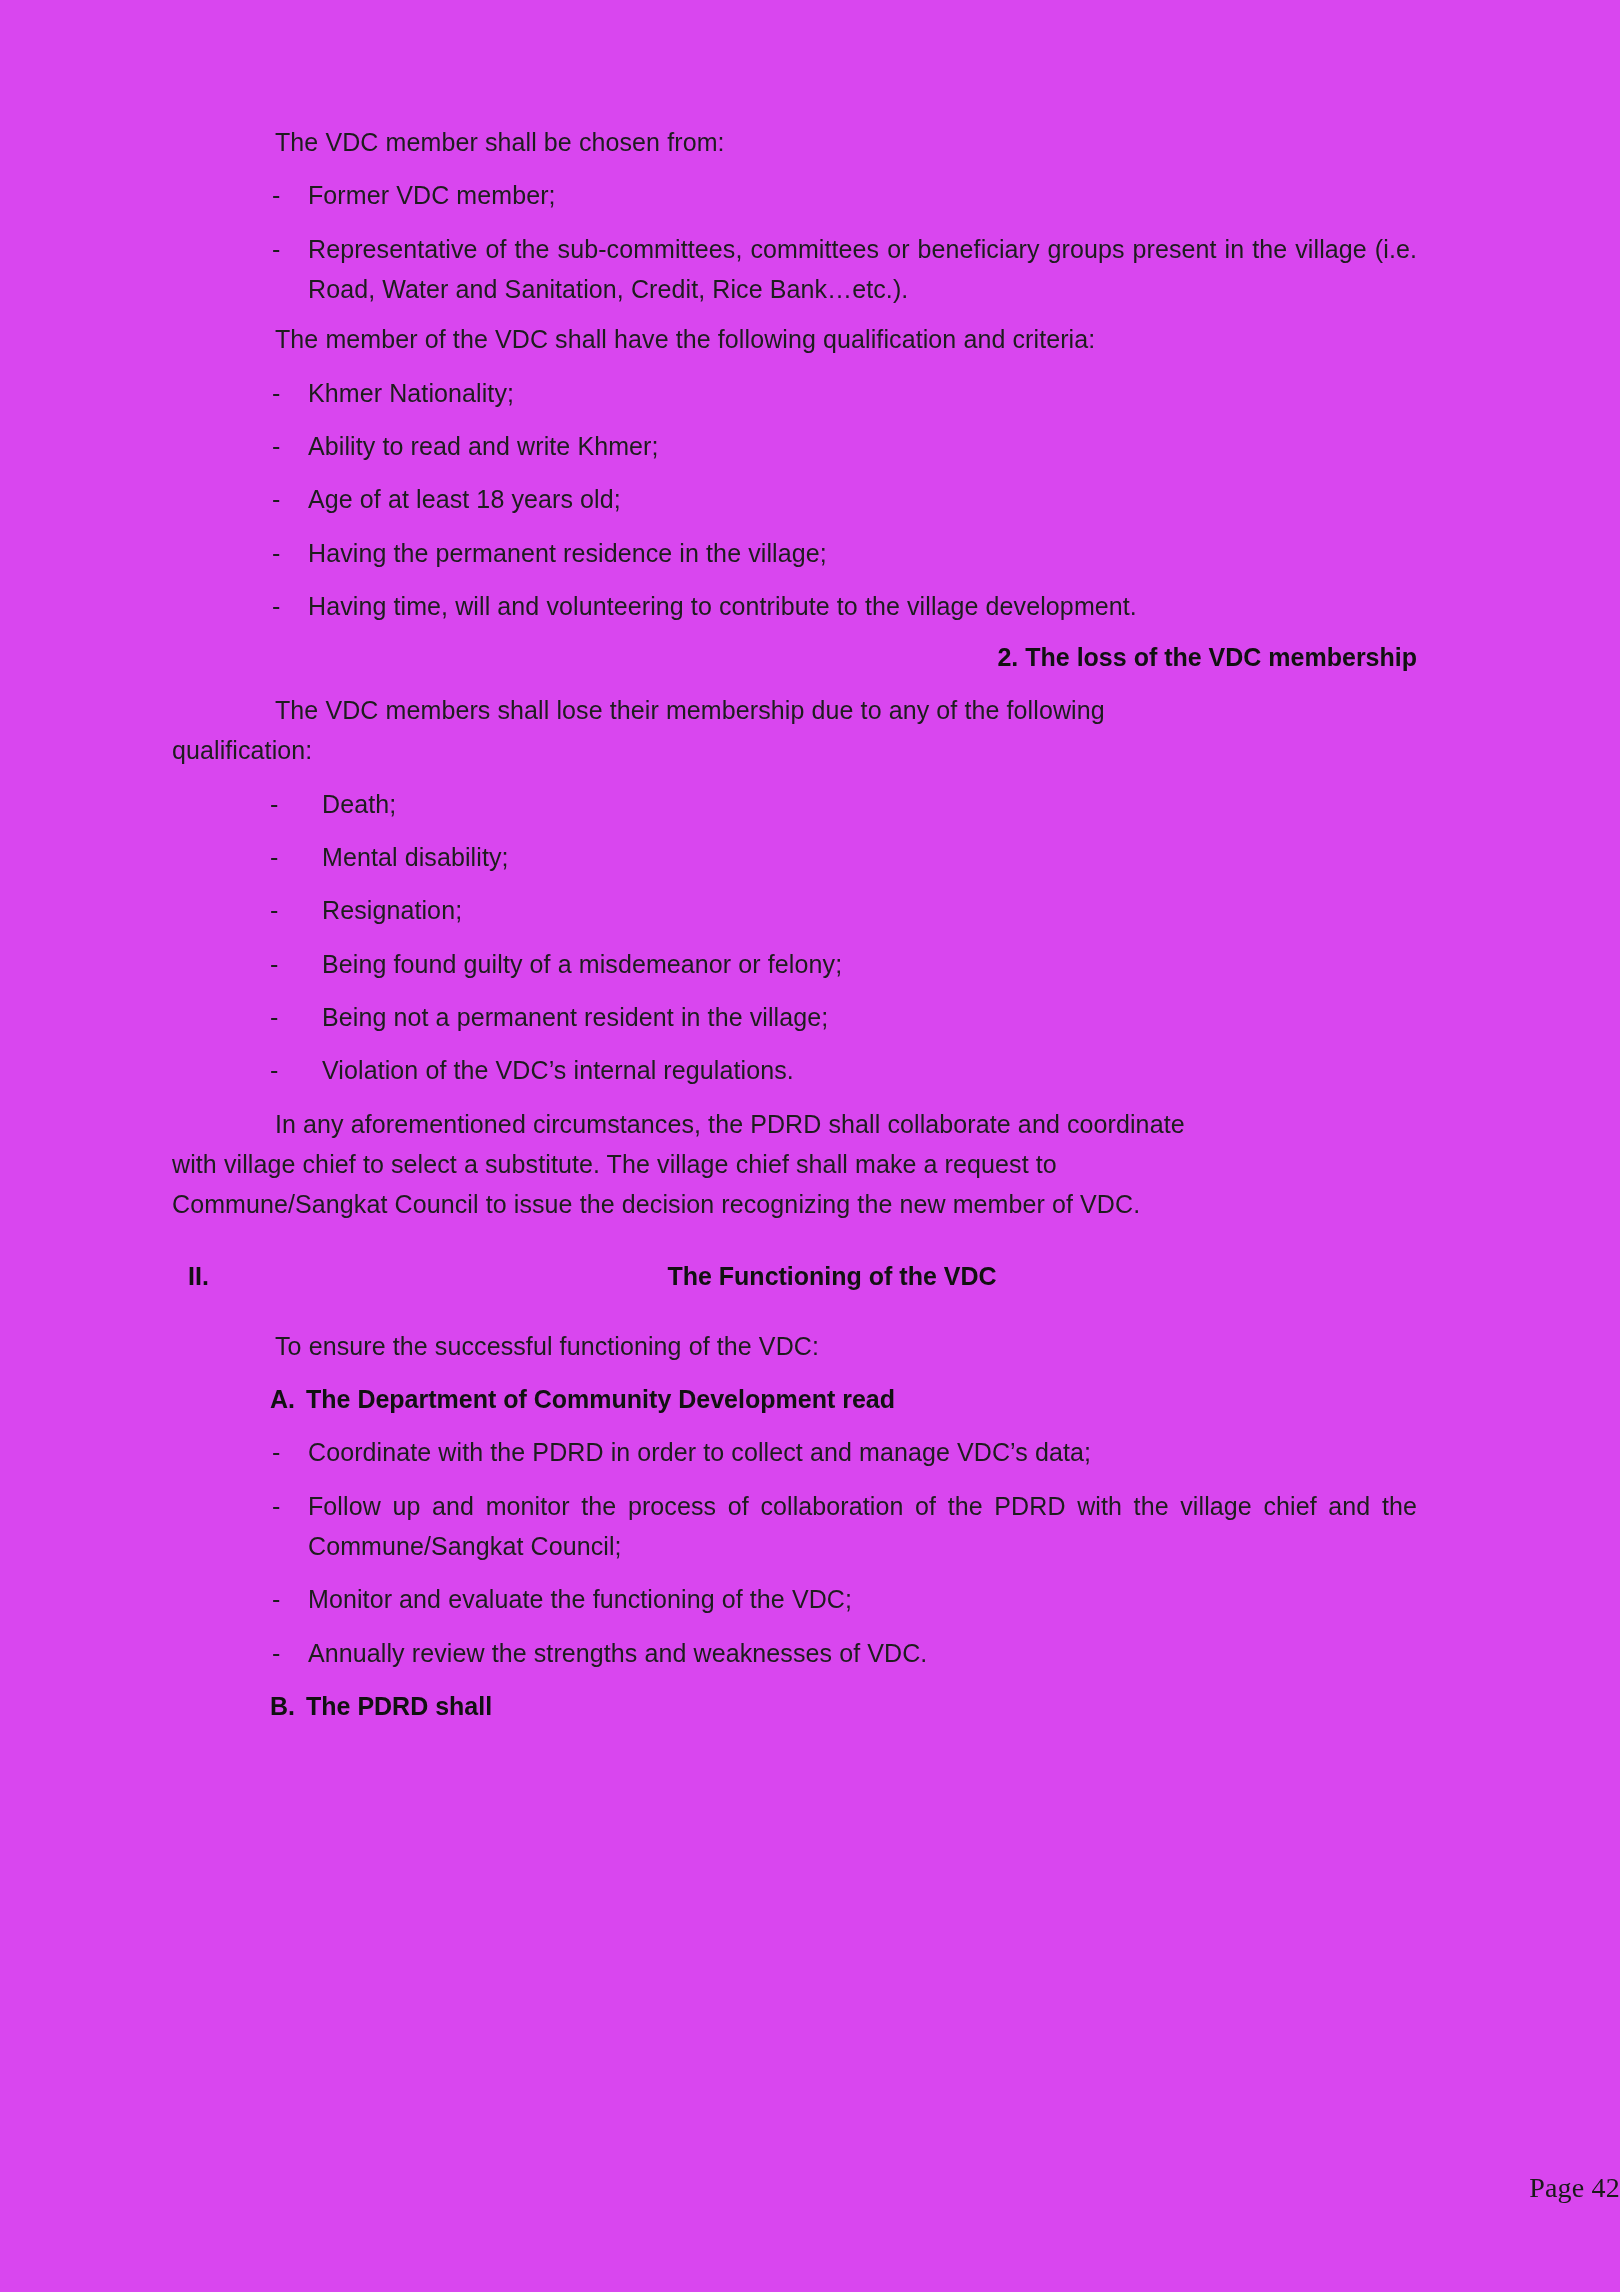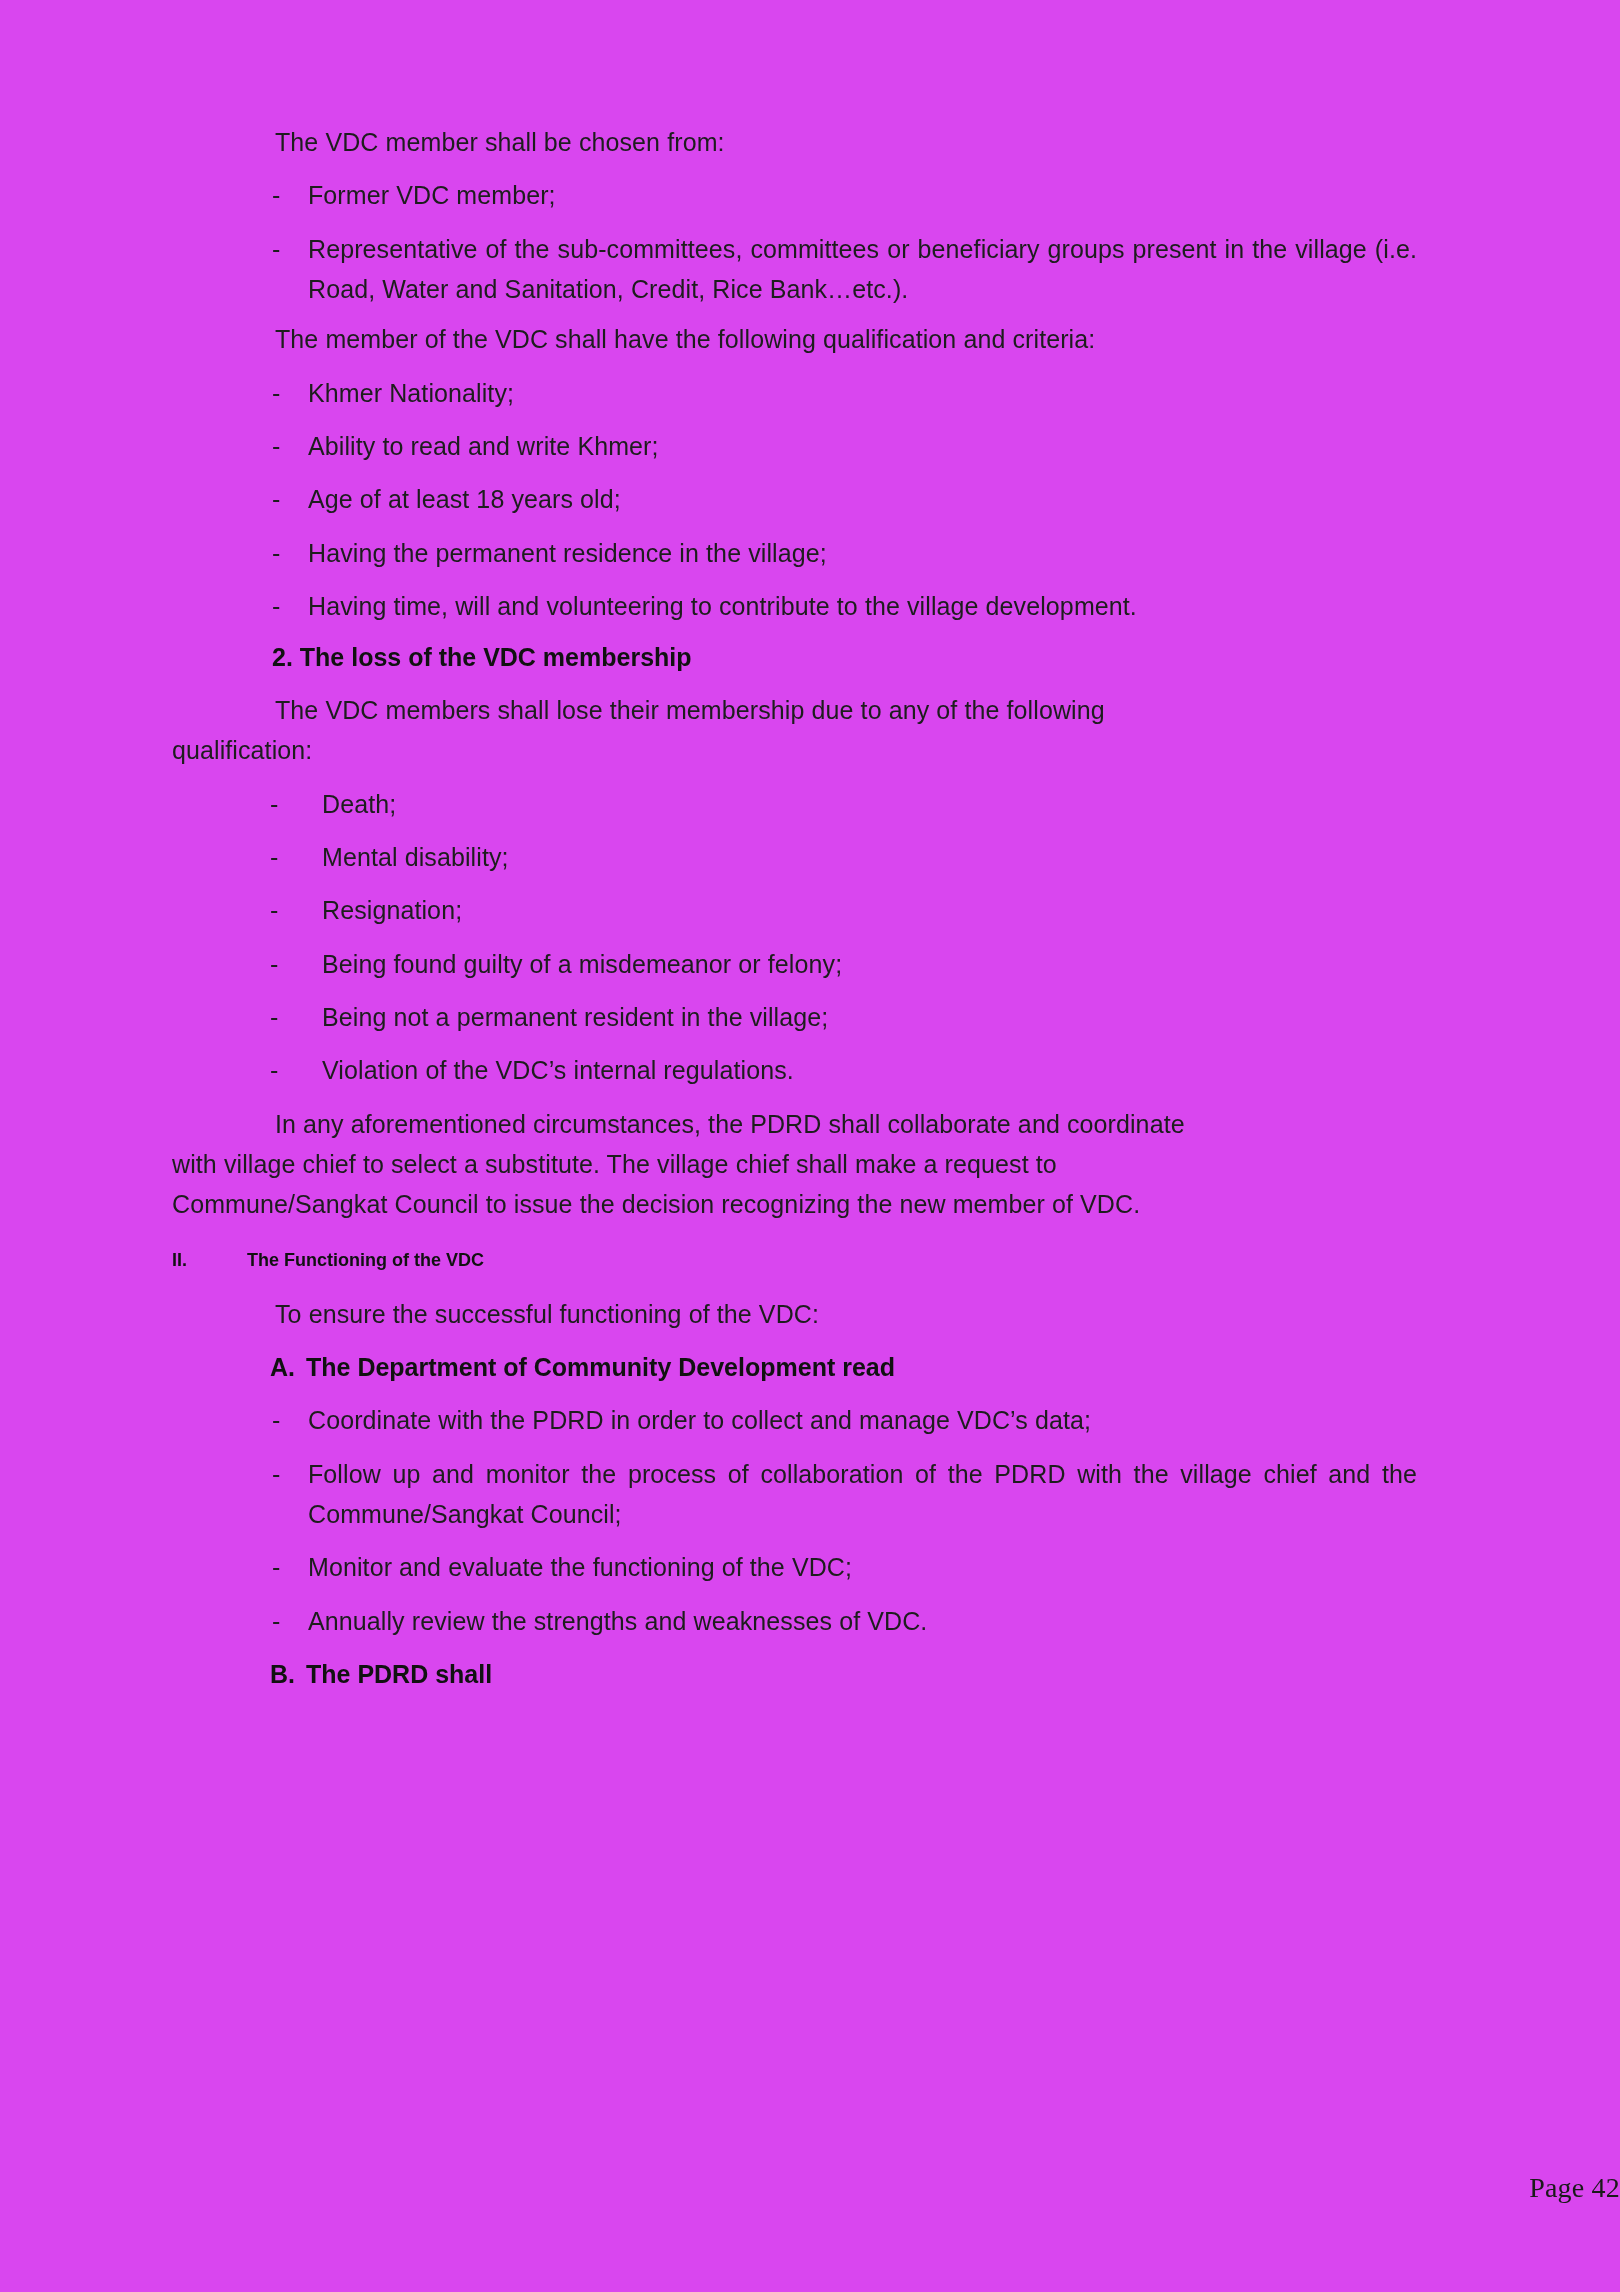--- a/index.html
+++ b/index.html
@@ -88,29 +88,31 @@
   }
 
   
   .h-sub {
     font-size: 25px;
     line-height: 40px;
     font-weight: bold;
     color: #111111;
     margin: 0;
     padding-left: 100px;
+    text-align: right;
   }
   .h-roman {
     position: relative;
-    font-size: 18px;
+    font-size: 25px;
     line-height: 40px;
     font-weight: bold;
     color: #111111;
-    margin: 0;
+    margin: 16px;
     padding-left: 75px;     
+    text-align: center;
   }
   .h-roman .numeral {
     position: absolute;
     left: 0;
     top: 0;
     font-weight: bold;
   }
   .h-letter {
     position: relative;
     font-size: 25px;

